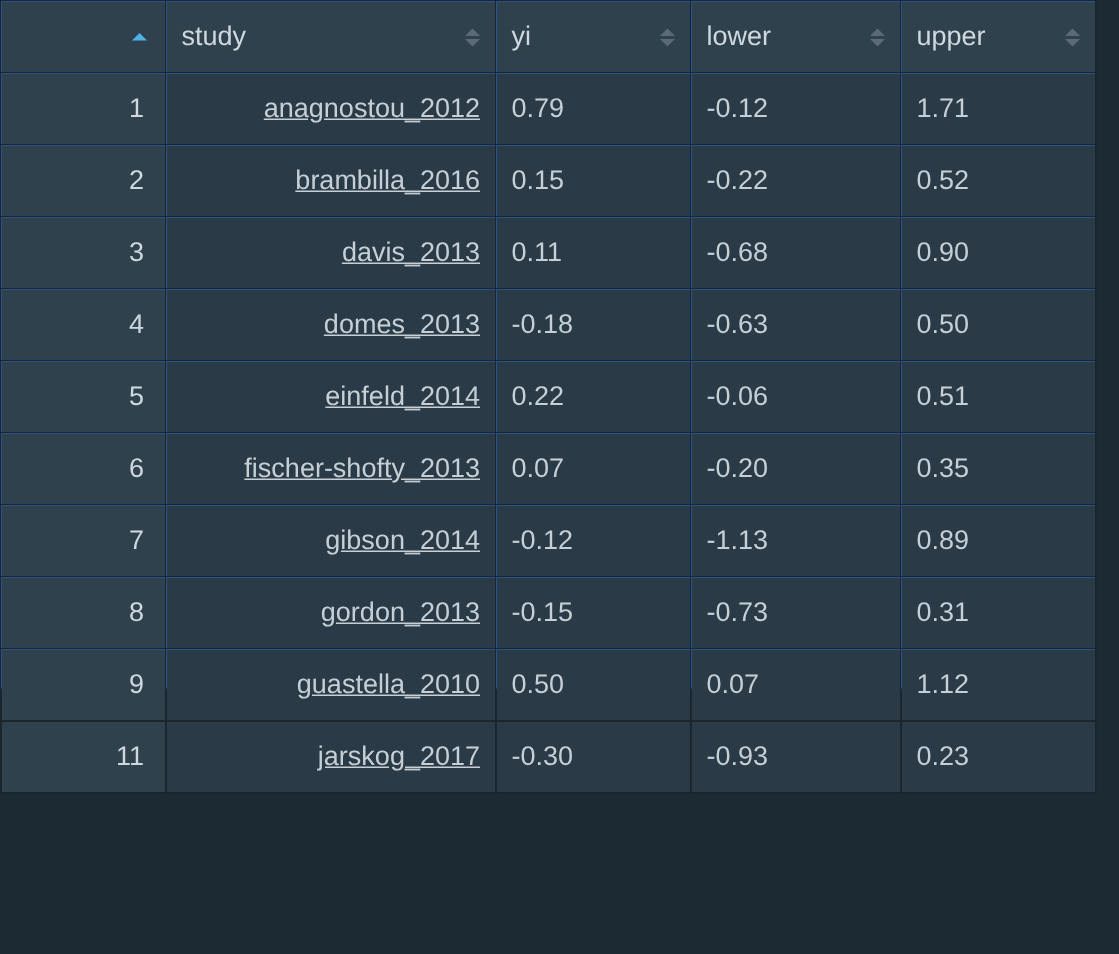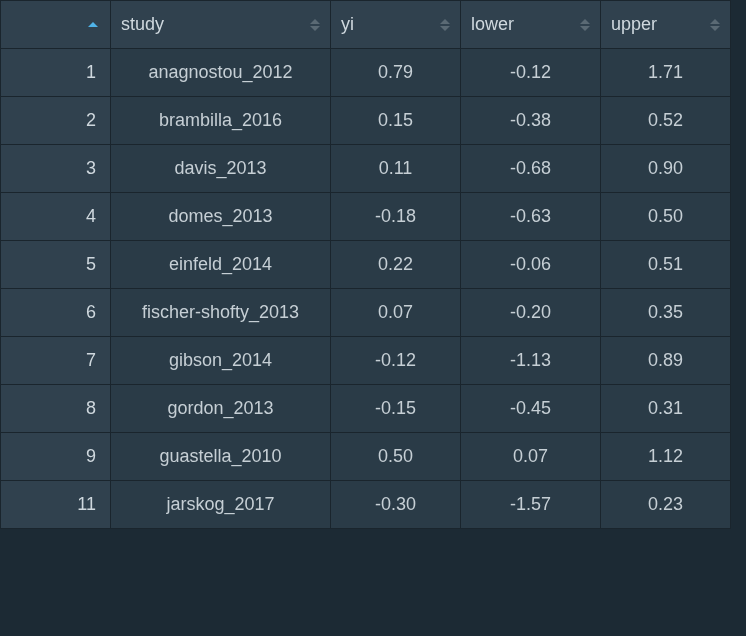--- a/index.html
+++ b/index.html
@@ -52,26 +52,27 @@
   tbody td.rownum {
     background: #30414e;
     color: #cfd8de;
     text-align: right;
     font-weight: 400;
     padding-right: 14px;
   }
   tbody td.cell-text {
     background: #2a3b47;
     color: #c6cfd5;
-    text-align: center;
+    text-align: right;
+    text-decoration: underline;
   }
   tbody td.cell-num {
     background: #2a3b47;
     color: #c6cfd5;
-    text-align: center;
+    text-align: left;
     font-variant-numeric: tabular-nums;
   }
 
   
   .sort-arrows {
     position: absolute;
     right: 8px;
     top: 50%;
     transform: translateY(-50%);
     width: 12px;
@@ -150,21 +151,21 @@
           <td class="rownum">1</td>
           <td class="cell-text">anagnostou_2012</td>
           <td class="cell-num">0.79</td>
           <td class="cell-num">-0.12</td>
           <td class="cell-num">1.71</td>
         </tr>
         <tr>
           <td class="rownum">2</td>
           <td class="cell-text">brambilla_2016</td>
           <td class="cell-num">0.15</td>
-          <td class="cell-num">-0.38</td>
+          <td class="cell-num">-0.22</td>
           <td class="cell-num">0.52</td>
         </tr>
         <tr>
           <td class="rownum">3</td>
           <td class="cell-text">davis_2013</td>
           <td class="cell-num">0.11</td>
           <td class="cell-num">-0.68</td>
           <td class="cell-num">0.90</td>
         </tr>
         <tr>
@@ -192,32 +193,32 @@
           <td class="rownum">7</td>
           <td class="cell-text">gibson_2014</td>
           <td class="cell-num">-0.12</td>
           <td class="cell-num">-1.13</td>
           <td class="cell-num">0.89</td>
         </tr>
         <tr>
           <td class="rownum">8</td>
           <td class="cell-text">gordon_2013</td>
           <td class="cell-num">-0.15</td>
-          <td class="cell-num">-0.45</td>
+          <td class="cell-num">-0.73</td>
           <td class="cell-num">0.31</td>
         </tr>
         <tr>
           <td class="rownum">9</td>
           <td class="cell-text">guastella_2010</td>
           <td class="cell-num">0.50</td>
           <td class="cell-num">0.07</td>
           <td class="cell-num">1.12</td>
         </tr>
         <tr>
           <td class="rownum">11</td>
           <td class="cell-text">jarskog_2017</td>
           <td class="cell-num">-0.30</td>
-          <td class="cell-num">-1.57</td>
+          <td class="cell-num">-0.93</td>
           <td class="cell-num">0.23</td>
         </tr>
       </tbody>
   </table>
 </div>
 
 </body></html>

